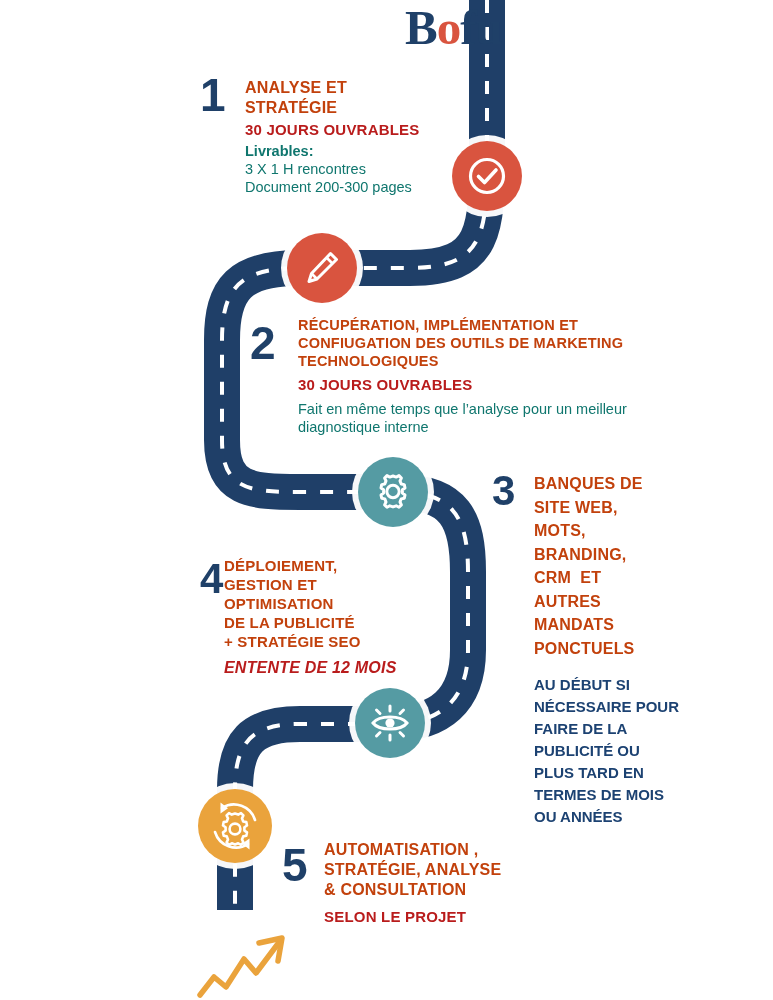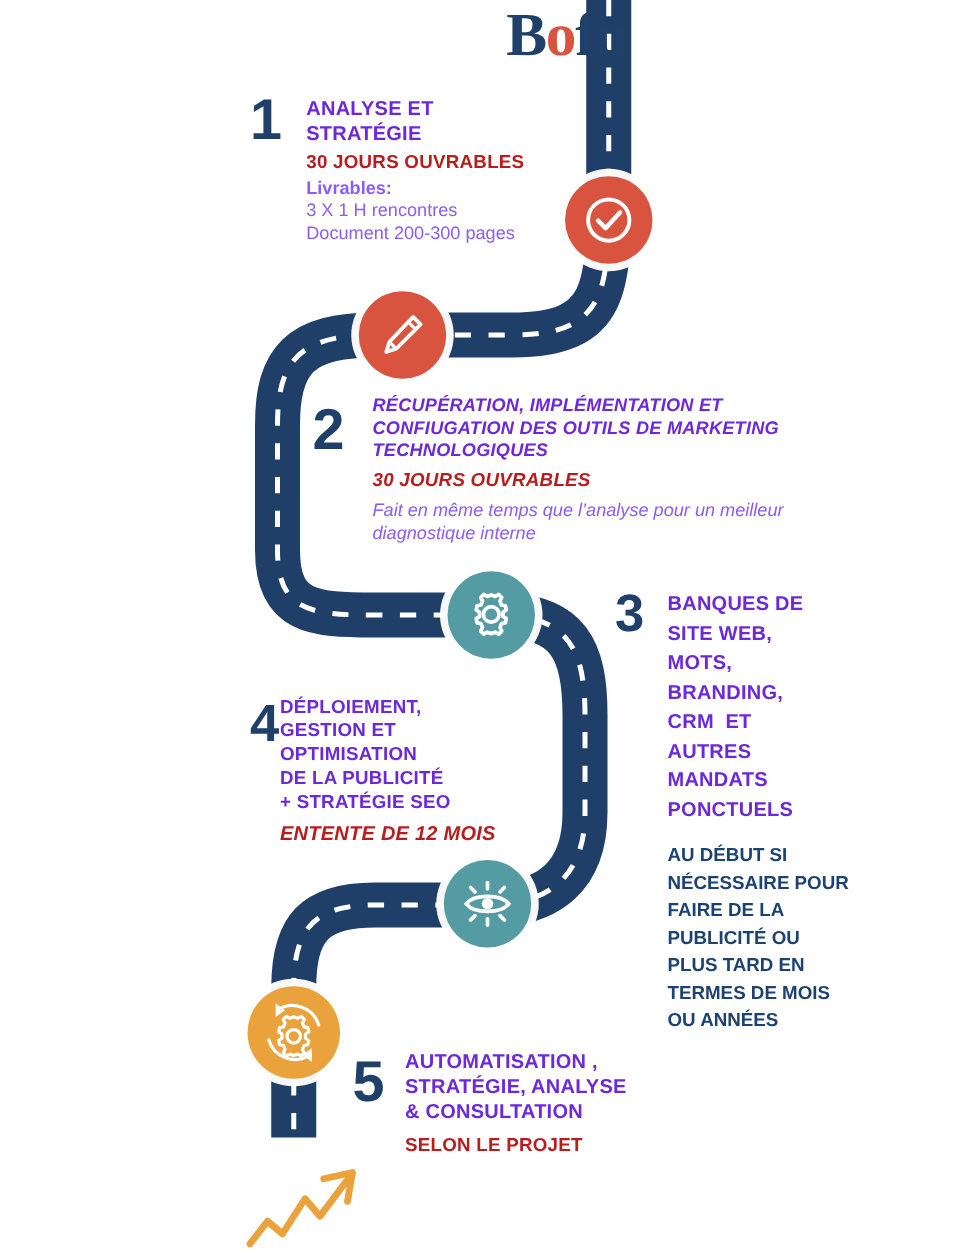--- a/index.html
+++ b/index.html
@@ -37,50 +37,50 @@
   
   .step{position:absolute;}
   .step .num{
     position:absolute;
     font-weight:bold;color:#1f4068;
     font-family:"Liberation Sans", sans-serif;
     line-height:1;
   }
   .step .body{position:absolute;}
   .title{
-    color:#6d28d9;font-weight:bold;
+    color:#c2410c;font-weight:bold;
     font-family:"Liberation Sans", sans-serif;
     letter-spacing:.2px;
   }
   .sub{
     color:#b91c1c;font-weight:bold;
     font-family:"Liberation Sans", sans-serif;
     letter-spacing:.2px;
   }
   .note{
-    color:#8b5cf6;
+    color:#0f766e;
     font-family:"Liberation Sans", sans-serif;
   }
   .cond{
     color:#1c4272;font-weight:bold;
     font-family:"Liberation Sans", sans-serif;
   }
 
   
   #step1{left:200px;top:72px;width:300px;}
   #step1 .num{left:0;top:0;font-size:46px;}
   #step1 .body{left:45px;top:6px;}
   #step1 .title{font-size:16px;line-height:20px;}
   #step1 .sub{font-size:15px;line-height:24px;}
   #step1 .note{font-size:14.5px;line-height:18px;}
 
   
   #step2{left:250px;top:316px;width:450px;}
   #step2 .num{left:0;top:4px;font-size:46px;}
-  #step2 .body{left:48px;top:0px;font-style:italic;}
+  #step2 .body{left:48px;top:0px;}
   #step2 .title{font-size:14.5px;line-height:18px;}
   #step2 .sub{font-size:15px;line-height:30px;}
   #step2 .note{font-size:14.5px;line-height:18px;}
 
   
   #step3{left:492px;top:470px;width:200px;}
   #step3 .num{left:0;top:0px;font-size:42px;}
   #step3 .body{left:42px;top:2px;}
   #step3 .title{font-size:16px;line-height:23.5px;}
   #step3 .cond{font-size:15px;line-height:22px;margin-top:14px;}

